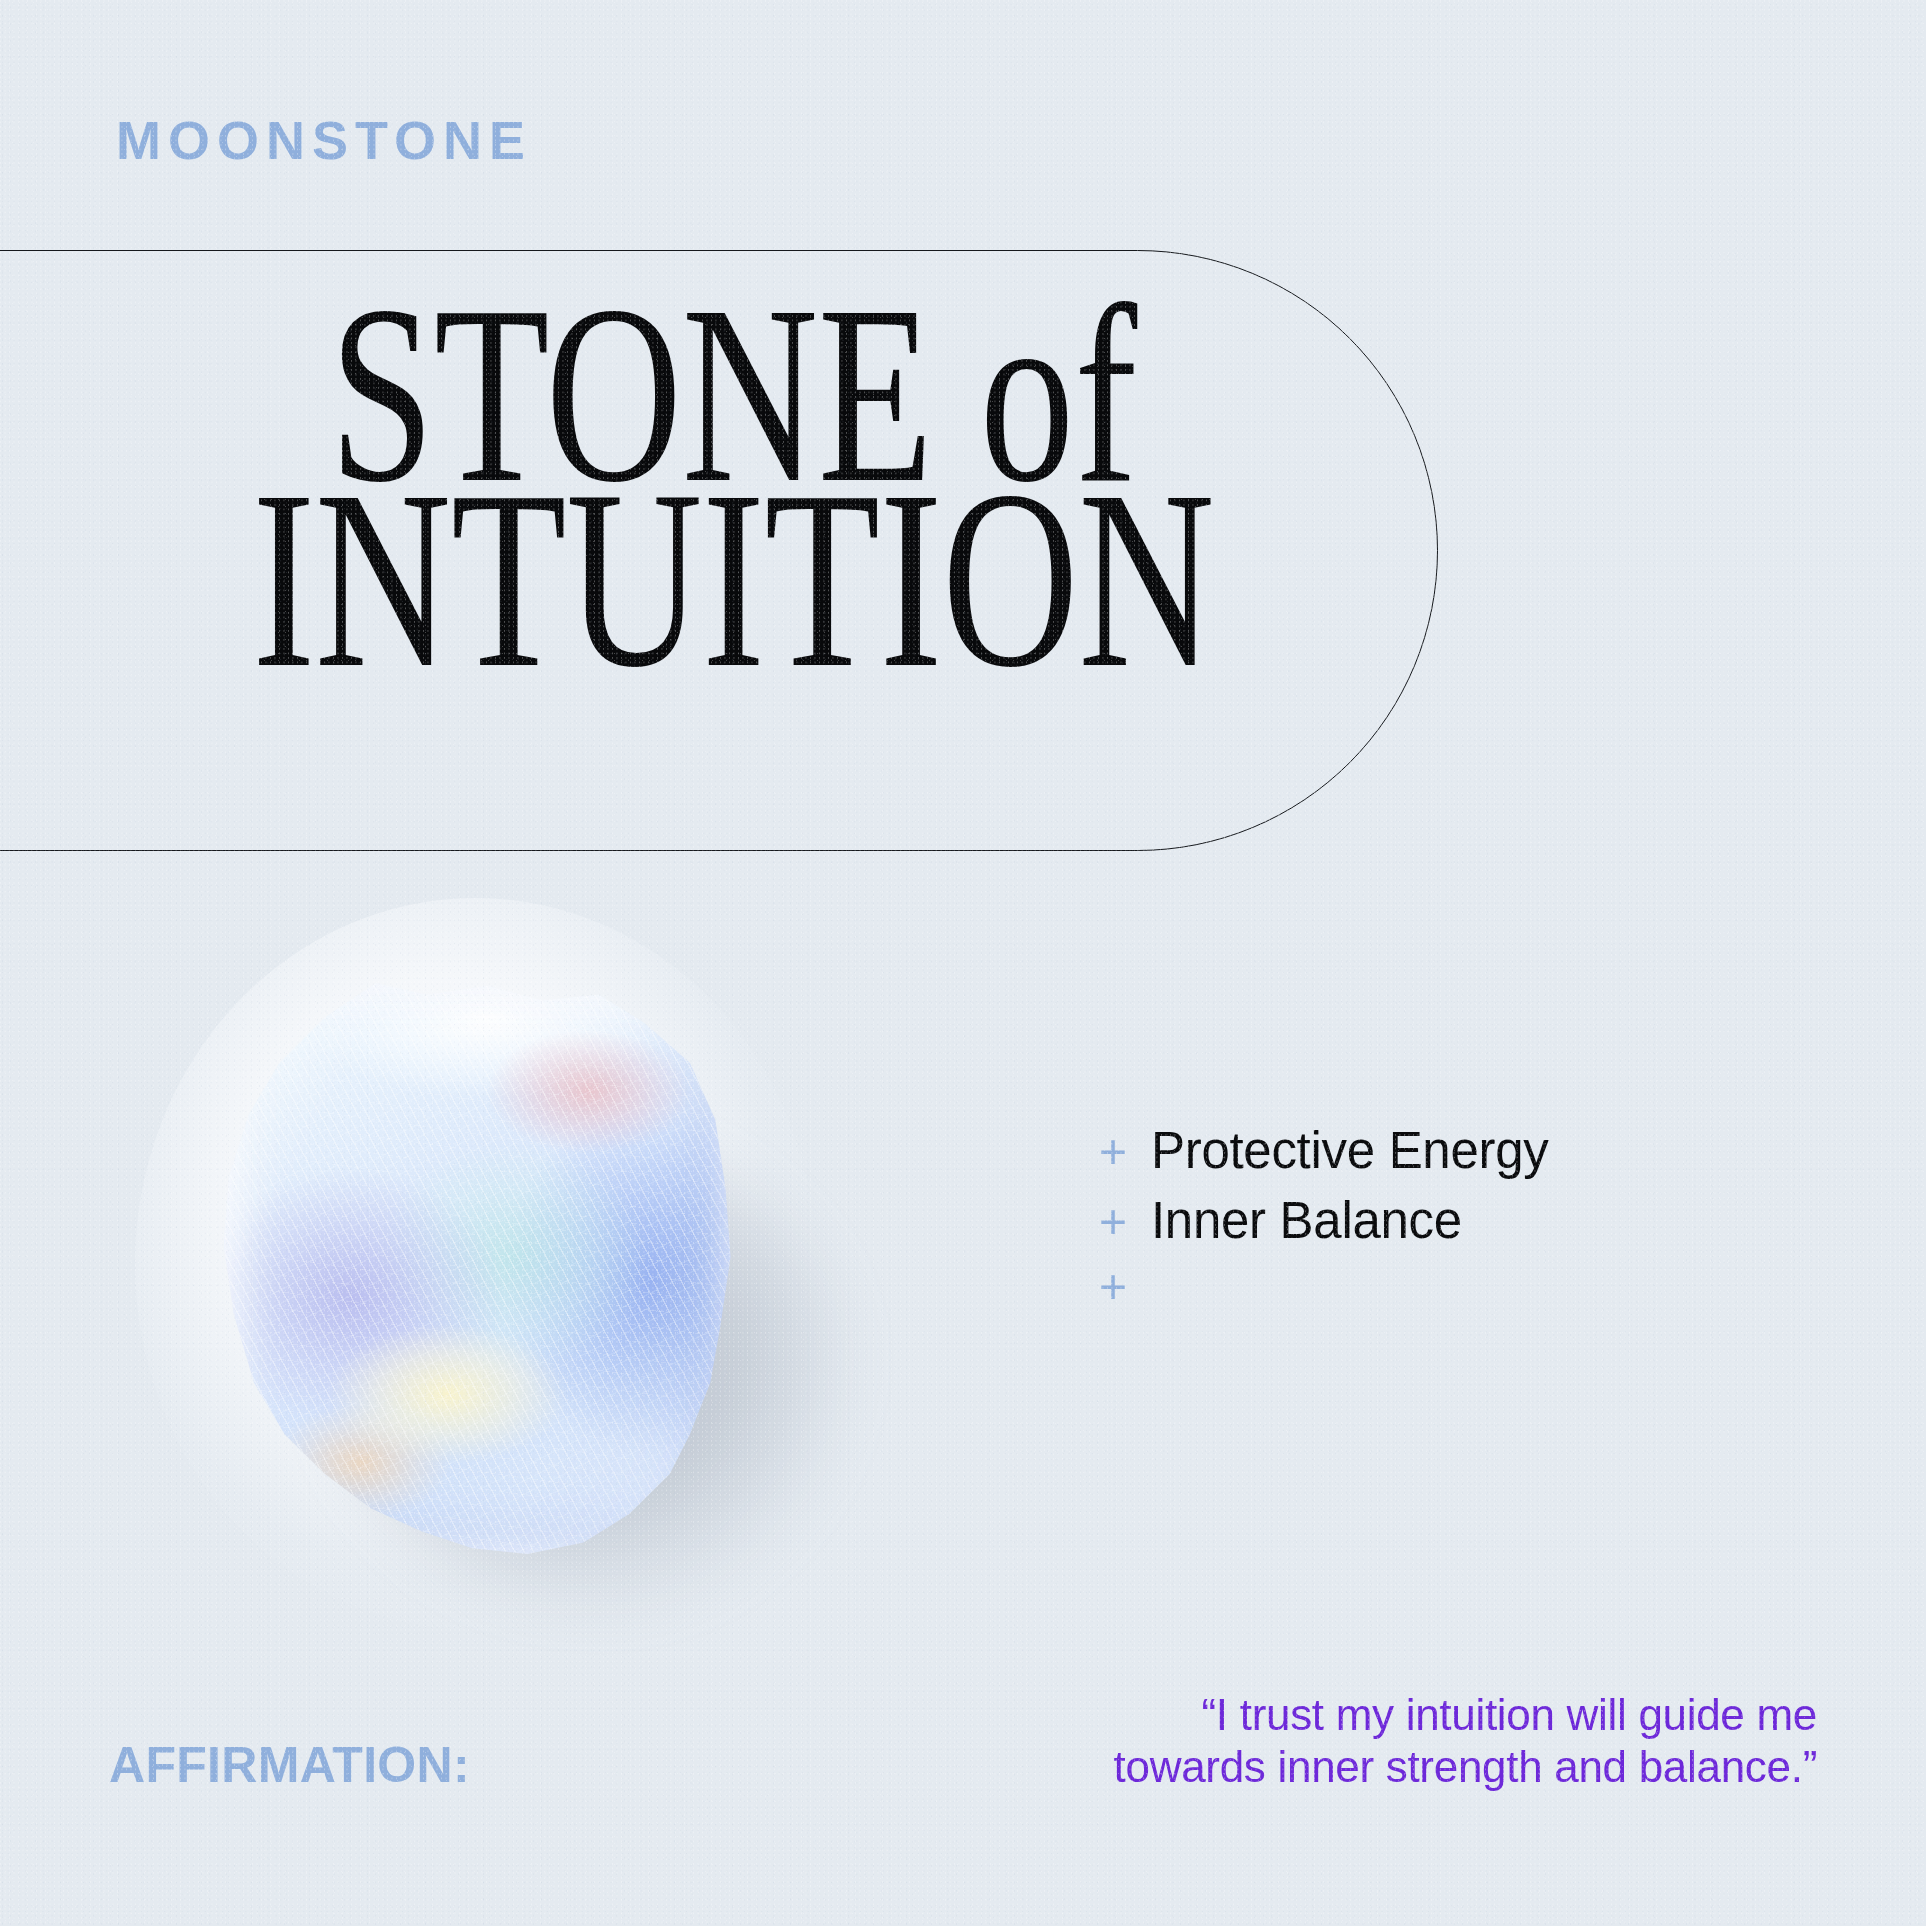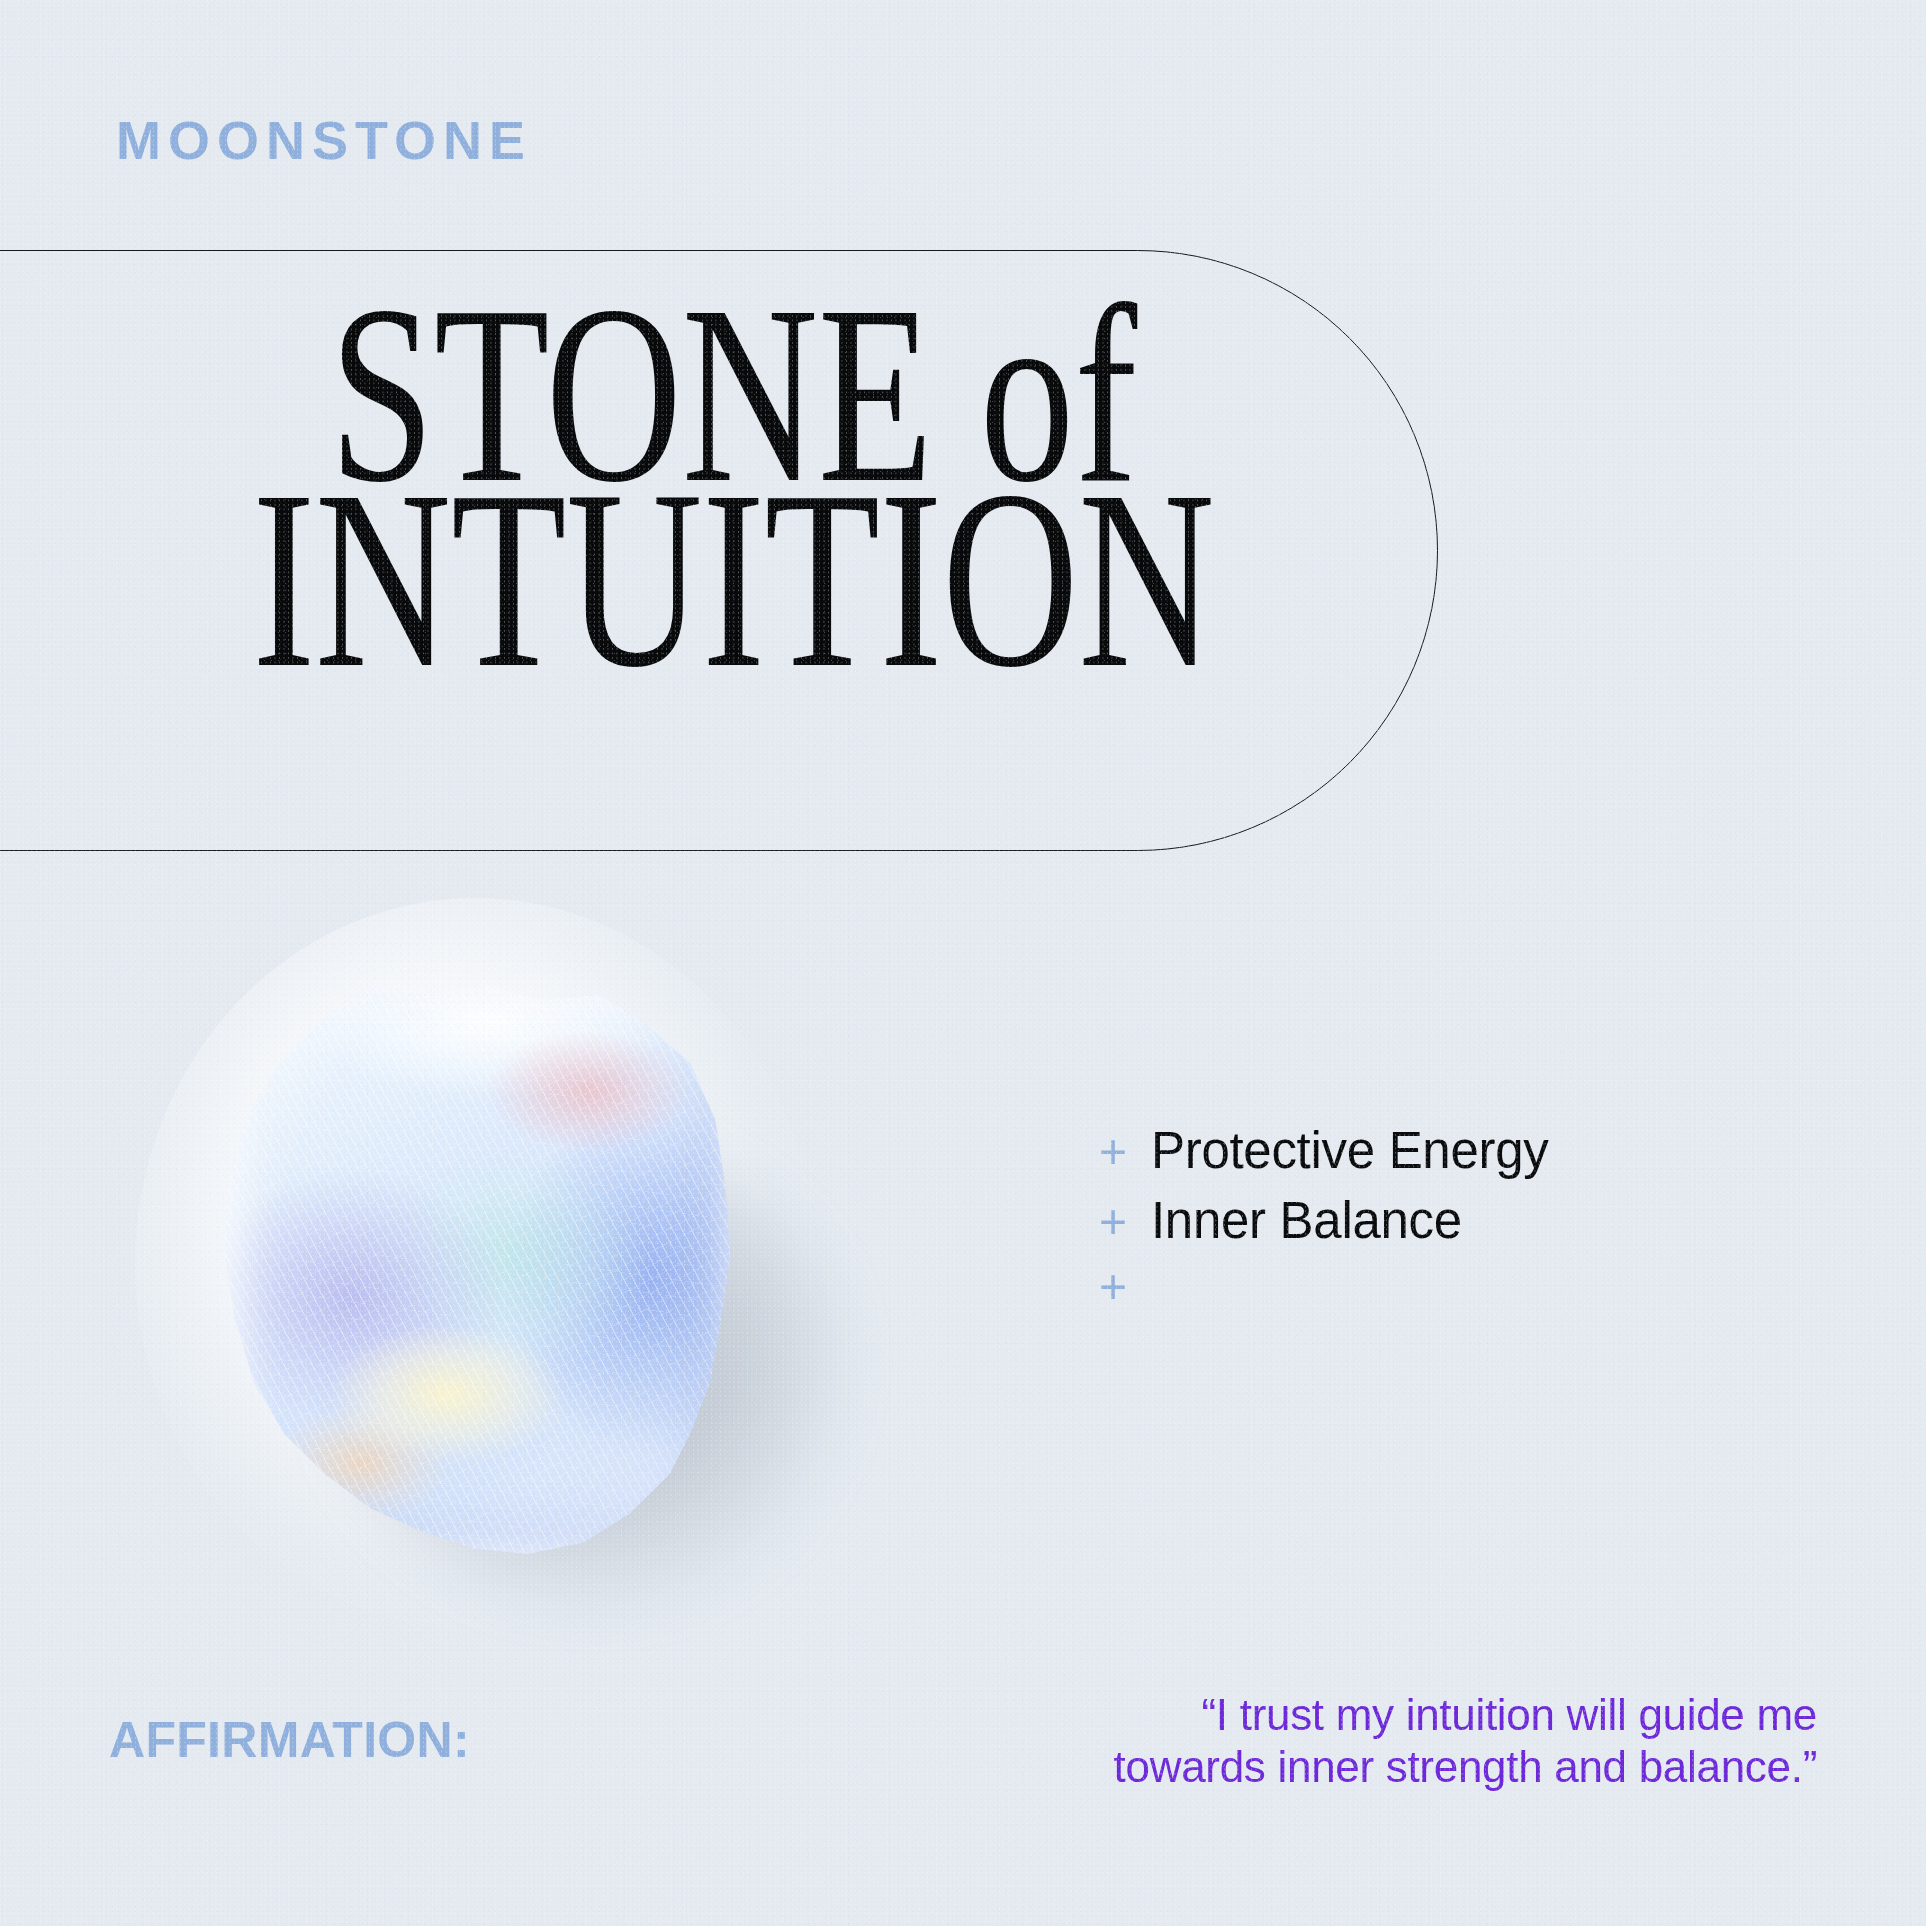--- a/index.html
+++ b/index.html
@@ -179,21 +179,21 @@
     line-height:1.04;
     letter-spacing:-0.3px;
     white-space:nowrap;
   }
 
   
   .affirm{
     position:absolute;left:109px;top:1689px;
     width:1708px;
     display:flex;
-    align-items:center;
+    align-items:flex-end;
   }
   .affirm-label{
     flex:0 0 auto;
     font-size:50px;font-weight:700;
     color:#8fafdc;
     letter-spacing:0.3px;
     line-height:1.1;
     white-space:nowrap;
   }
   .affirm-quote{

